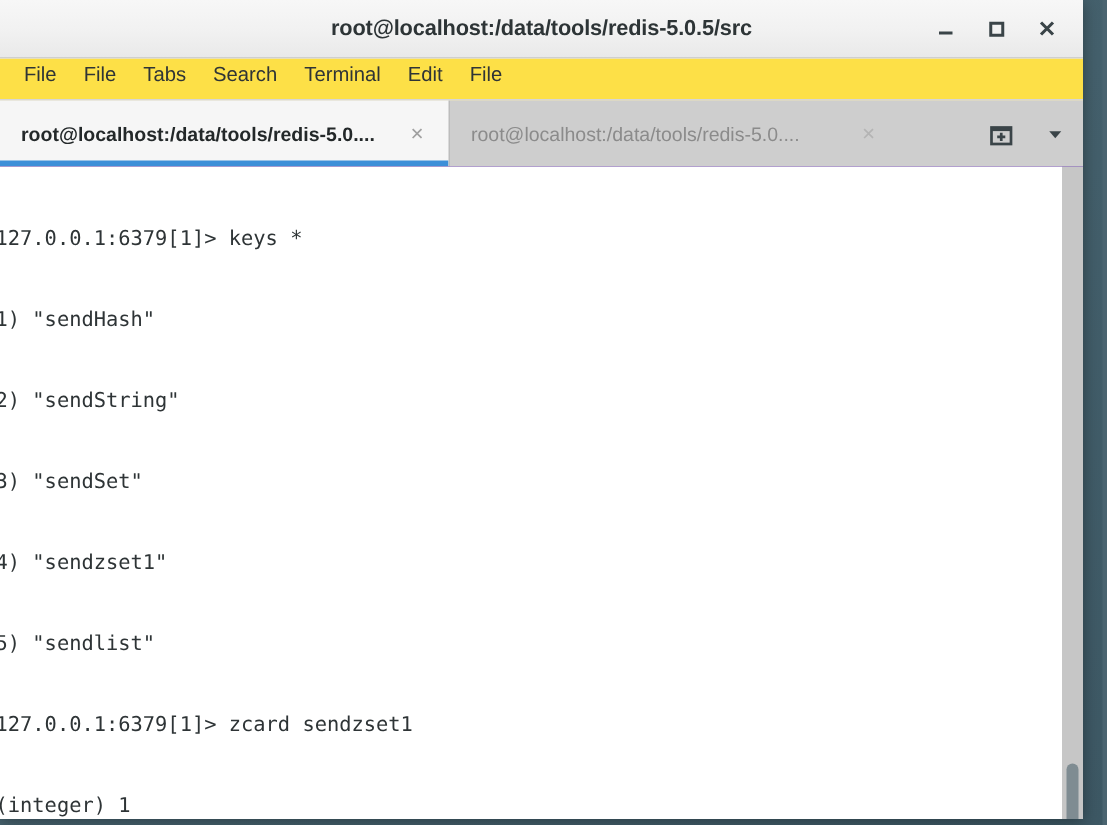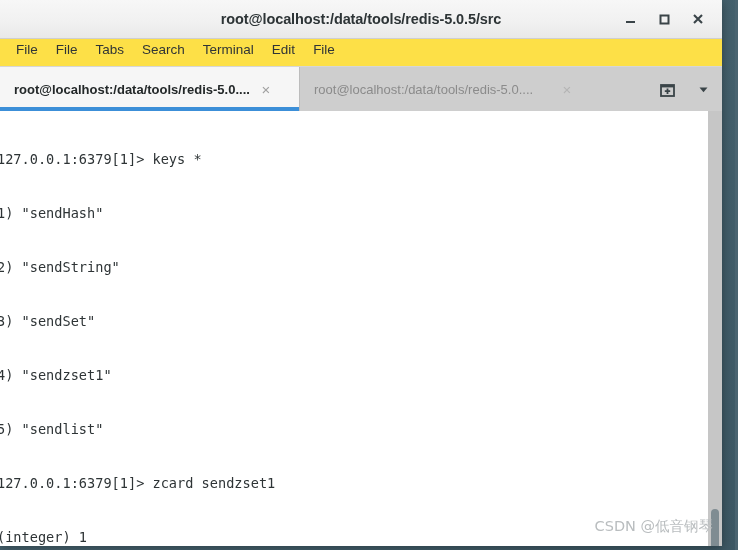--- a/index.html
+++ b/index.html
@@ -100,21 +100,21 @@
     background: #cecece;
     display: flex;
     align-items: stretch;
     position: relative;
   }
   .tab {
     position: relative;
     width: 300px;
     display: flex;
     align-items: center;
-    padding: 0 16px 0 14px;
+    padding: 0 4px 0 14px;
     box-sizing: border-box;
     cursor: pointer;
     overflow: hidden;
   }
   .tab.active {
     background: #f6f6f6;
     border-right: 1px solid #bcbcbc;
   }
   .tab.active::after {
     content: "";
@@ -302,15 +302,14 @@
         
         
       </div>
       <div id="scrollbar">
         <div id="scroll-thumb"></div>
       </div>
     </div>
 
   </div>
 
-  <div id="watermark">CSDN @低音钢琴</div>
 
 </div>
 
 </body></html>

